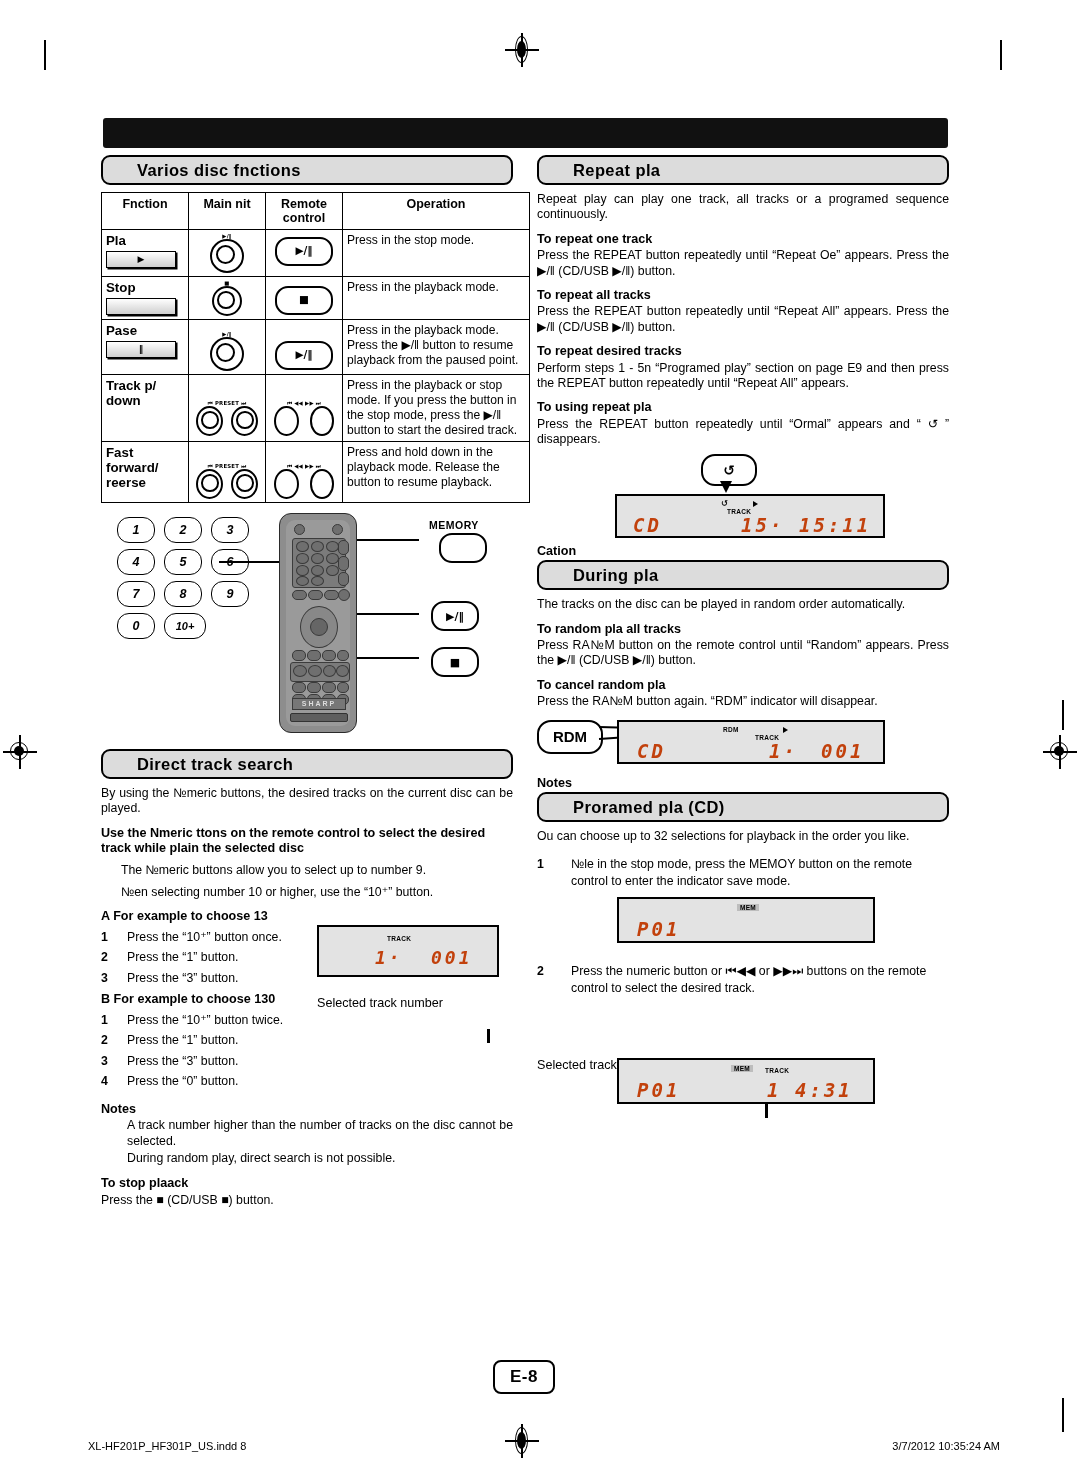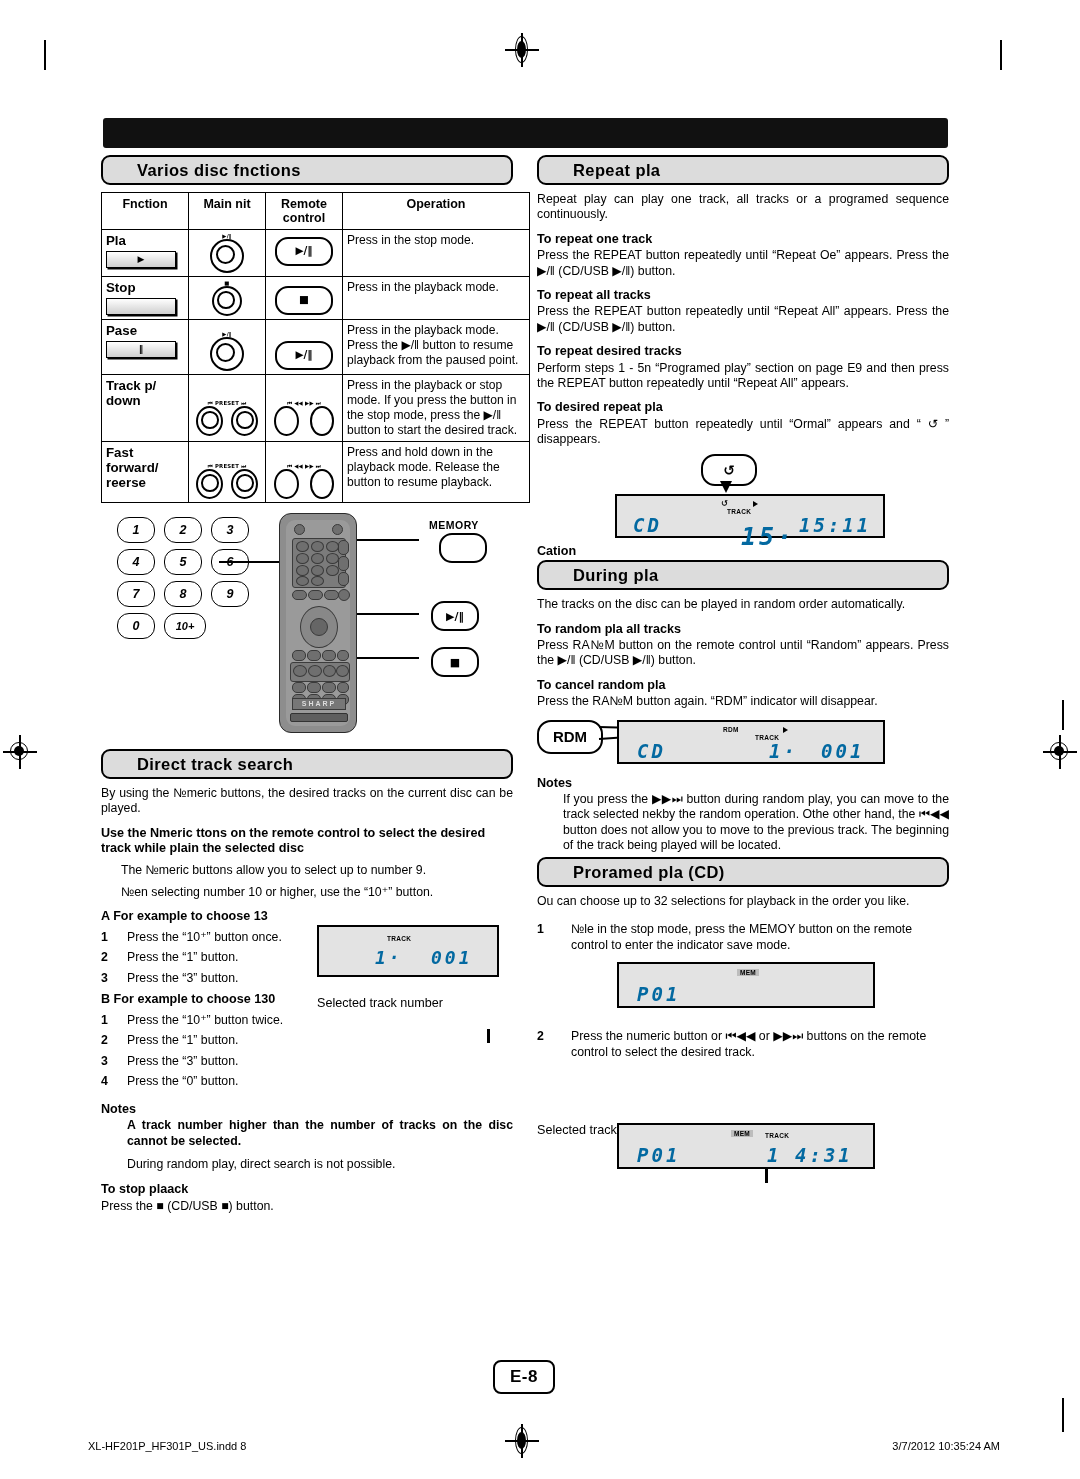--- a/index.html
+++ b/index.html
@@ -95,21 +95,21 @@
   .sbar{position:absolute;left:10px;bottom:10px;width:56px;height:7px;background:#5f5f5f;border:1px solid #333;border-radius:2px;}
 
   .calloutMEM{position:absolute;left:328px;top:6px;font-size:10.5px;font-weight:bold;letter-spacing:.5px;}
   .calloutOval{position:absolute;width:44px;height:26px;border:2.2px solid #000;border-radius:13px;}
   .lead{position:absolute;background:#000;height:1.6px;}
 
   
   .lcd{border:2.2px solid #000;background:#e3e3e3;position:relative;box-sizing:border-box;}
   .lcd .seg{
     font-family:"DejaVu Sans Mono","Liberation Mono",monospace;font-style:italic;font-weight:bold;
-    letter-spacing:3px;color:#0369a1;position:absolute;
+    letter-spacing:3px;color:#c2410c;position:absolute;
   }
   .lcd .tiny{position:absolute;font-size:6.5px;font-weight:bold;letter-spacing:.3px;}
   .tri{position:absolute;width:0;height:0;border-left:5px solid #000;border-top:3px solid transparent;border-bottom:3px solid transparent;}
   .caplabel{font-size:12.6px;margin-top:5px;}
   .bubble{position:absolute;width:52px;height:28px;border:2.2px solid #000;border-radius:14px;background:#fff;
           display:flex;align-items:center;justify-content:center;font-size:14px;font-weight:bold;}
   .bubbleRDM{width:62px;height:30px;font-size:15px;}
   .pointer{position:absolute;width:0;height:0;border-left:6px solid transparent;border-right:6px solid transparent;border-top:12px solid #000;}
 
   .stem{position:absolute;width:3px;background:#000;}
@@ -419,21 +419,21 @@
         <span class="n">3</span>
         <span class="t">Press the “3” button.</span>
       </div>
       <div class="step">
         <span class="n">4</span>
         <span class="t">Press the “0” button.</span>
       </div>
     </div>
 
     <div class="h4" style="margin-top:12px;">Notes</div>
-    <div class="p indent" style="margin-bottom:8px;font-weight:bold;">A track number higher than the number of tracks on the disc cannot be selected.</div>
+    <div class="p indent" style="margin-bottom:2px;">A track number higher than the number of tracks on the disc cannot be selected.</div>
     <div class="p indent" style="margin-bottom:10px;">During random play, direct search is not possible.</div>
 
     <div class="h4">To stop plaack</div>
     <div class="p nj">Press the ■ (CD/USB ■) button.</div>
   </div>
 
   <div class="col colR">
 
     <div class="pill">Repeat pla</div>
 
@@ -441,34 +441,34 @@
 
     <div class="h4">To repeat one track</div>
     <div class="p">Press the REPEAT button repeatedly until “Repeat Oe” appears. Press the ▶/‖ (CD/USB ▶/‖) button.</div>
 
     <div class="h4">To repeat all tracks</div>
     <div class="p">Press the REPEAT button repeatedly until “Repeat All” appears. Press the ▶/‖ (CD/USB ▶/‖) button.</div>
 
     <div class="h4">To repeat desired tracks</div>
     <div class="p">Perform steps 1 - 5n “Programed play” section on page E9 and then press the REPEAT button repeatedly until “Repeat All” appears.</div>
 
-    <div class="h4">To desired repeat pla</div>
+    <div class="h4">To using repeat pla</div>
     <div class="p" style="margin-bottom:6px;">Press the REPEAT button repeatedly until “Ormal” appears and “ ↺ ” disappears.</div>
 
     <div style="position:relative;height:82px;">
       <div class="bubble" style="left:164px;top:0px;">
         <span class="glyph">↺</span>
       </div>
       <div class="pointer" style="left:183px;top:27px;"></div>
       <div class="lcd" style="position:absolute;left:78px;top:40px;width:270px;height:44px;">
         <div class="tiny glyph" style="left:104px;top:3px;font-size:8px;">↺</div>
         <div class="tiny" style="left:110px;top:12px;">TRACK</div>
         <div class="tri" style="left:136px;top:5px;"></div>
         <div class="seg" style="left:16px;top:18px;font-size:19px;">CD</div>
-        <div class="seg" style="left:124px;top:26px;font-size:25px;">15·</div>
+        <div class="seg" style="left:124px;top:18px;font-size:19px;">15·</div>
         <div class="seg" style="left:182px;top:18px;font-size:19px;">15:11</div>
       </div>
     </div>
 
     <div class="h4" style="margin-top:8px;">Cation</div>
 
     <div class="pill">During pla</div>
     <div class="p">The tracks on the disc can be played in random order automatically.</div>
 
     <div class="h4">To random pla all tracks</div>
@@ -487,21 +487,20 @@
         <div class="tiny" style="left:104px;top:4px;">RDM</div>
         <div class="tiny" style="left:136px;top:12px;">TRACK</div>
         <div class="tri" style="left:164px;top:5px;"></div>
         <div class="seg" style="left:18px;top:18px;font-size:19px;">CD</div>
         <div class="seg" style="left:150px;top:18px;font-size:19px;">1·</div>
         <div class="seg" style="left:202px;top:18px;font-size:19px;">001</div>
       </div>
     </div>
 
     <div class="h4" style="margin-top:8px;">Notes</div>
-    <div class="p indent" style="margin-bottom:3px;">If you press the ▶▶⏭ button during random play, you can move to the track selected nekby the random operation. Othe other hand, the ⏮◀◀ button does not allow you to move to the previous track. The beginning of the track being played will be located.</div>
 
     <div class="pill">Proramed pla (CD)</div>
     <div class="p nj" style="margin-bottom:12px;">Ou can choose up to 32 selections for playback in the order you like.</div>
 
     <div class="step steps-r">
       <span class="n">1</span>
       <span class="t">№le in the stop mode, press the MEMOY button on the remote control to enter the indicator save mode.</span>
     </div>
 
     <div style="position:relative;height:56px;margin:8px 0 10px 0;">

